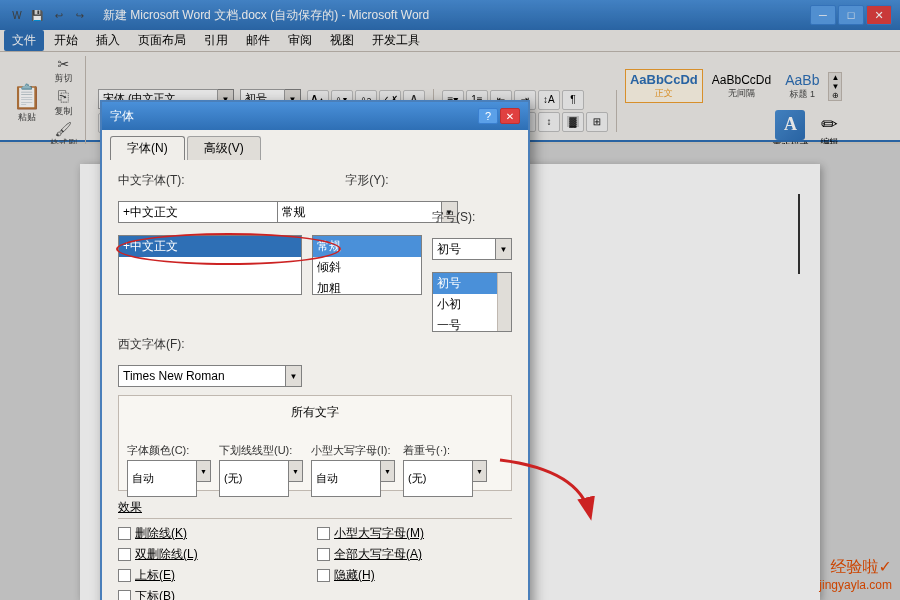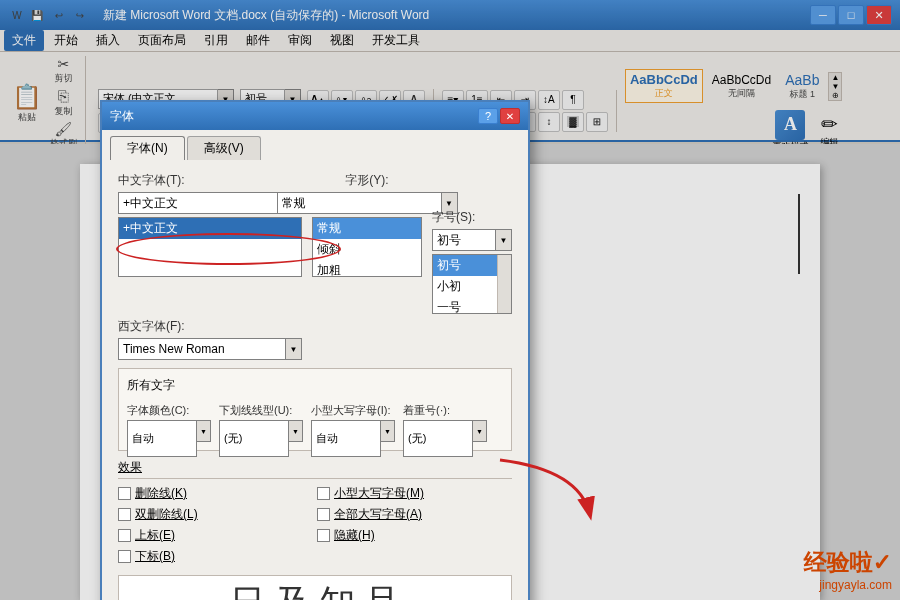--- a/index.html
+++ b/index.html
@@ -289,21 +289,21 @@
       background: #f0eeea;
     }
     .dialog-row {
       display: flex;
       gap: 10px;
       margin-bottom: 8px;
     }
     .dialog-field {
       display: flex;
       flex-direction: column;
-      gap: 3px;
+      gap: 12px;
     }
     .dialog-field.font-field {
       flex: 1;
     }
     .dialog-field.style-field {
       width: 110px;
       align-items: center;
     }
     .dialog-field.size-field {
       width: 80px;
@@ -359,21 +359,22 @@
     }
 
     .all-text-section {
       border: 1px solid #c0b8b0;
       padding: 8px;
       margin-bottom: 8px;
       background: #f8f6f2;
     }
     .all-text-title {
       font-size: 12px;
-      margin-bottom: 9px;
+      margin-bottom: 22px;
+      text-align: center;
     }
     .all-text-row {
       display: flex;
       gap: 8px;
     }
     .all-text-field {
       display: flex;
       flex-direction: column;
       gap: 2px;
     }
@@ -494,22 +495,22 @@
     
     .watermark {
       position: absolute;
       bottom: 8px;
       right: 8px;
       text-align: right;
       pointer-events: none;
       z-index: 300;
     }
     .watermark-text1 {
-      font-size: 23px;
-      font-weight: bold;
+      font-size: 16px;
+      font-weight: normal;
       color: #cc4400;
       font-family: 'Microsoft YaHei', sans-serif;
       margin-left: 9px;
     }
     .watermark-text2 {
       font-size: 12px;
       color: #cc4400;
     }
 
     

